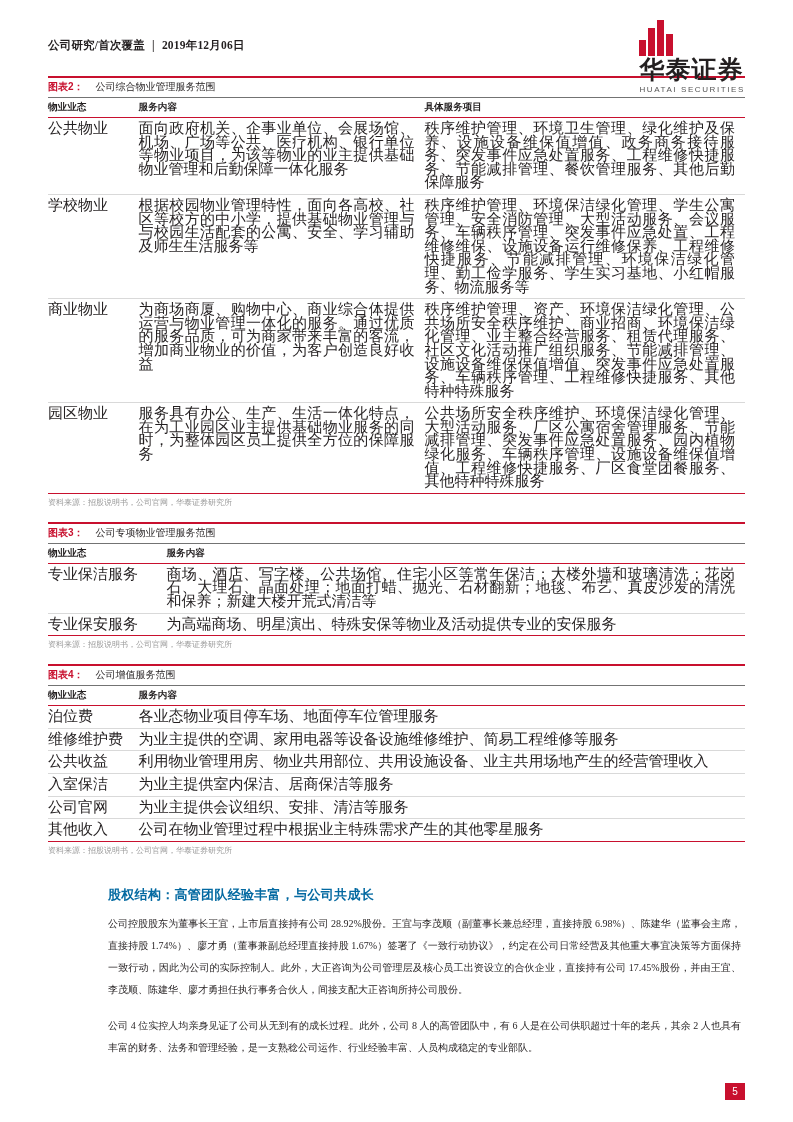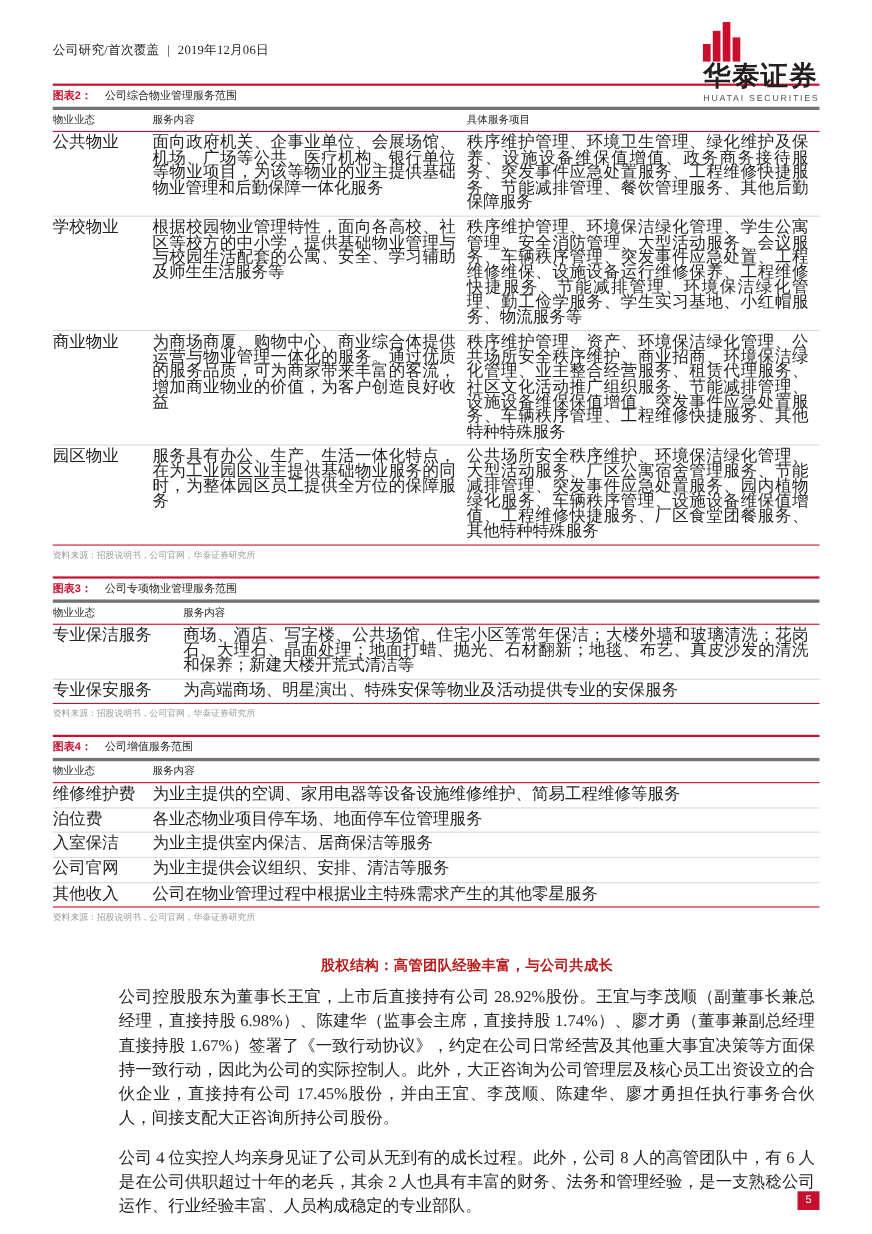--- a/index.html
+++ b/index.html
@@ -30,20 +30,21 @@
     padding-top: 30px;
     box-sizing: border-box;
   }
   .header-left {
     position: absolute;
     left: 0;
     top: 38px;
     font-size: 11.5px;
     color: #231f20;
     letter-spacing: 0.2px;
+    font-weight: bold;
   }
   .header-left .sep {
     display: inline-block;
     padding: 0 4px;
     color: #231f20;
   }
   .header-logo {
     position: absolute;
     right: 0;
     top: 20px;
@@ -82,21 +83,21 @@
     letter-spacing: 1.6px;
     margin-top: 3px;
   }
 
   
   .exhibit {
     margin-top: 14px;
   }
   .exh-title-row {
     border-top: 2.2px solid #c8102e;
-    border-bottom: 3px solid #737373;
+    border-bottom: 1px solid #737373;
     padding: 2px 0 3px 0;
     font-family: "Liberation Sans", sans-serif;
     font-size: 10px;
     color: #231f20;
     font-weight: bold;
     display: flex;
     align-items: baseline;
   }
   .exh-num {
     color: #c8102e;
@@ -109,21 +110,21 @@
     color: #231f20;
   }
   table.tbl {
     width: 100%;
     border-collapse: collapse;
     table-layout: fixed;
   }
   table.tbl th {
     font-family: "Liberation Sans", sans-serif;
     font-size: 9.6px;
-    font-weight: normal;
+    font-weight: bold;
     text-align: left;
     padding: 3px 6px 3px 0;
     border-bottom: 0.8px solid #c8102e;
     vertical-align: bottom;
     color: #231f20;
   }
   table.tbl td {
     font-size: 15px;
     line-height: 13.6px;
     padding: 4px 10px 4px 0;
@@ -157,27 +158,26 @@
   
   .section {
     margin-top: 30px;
     padding-left: 60px;
     padding-right: 4px;
   }
   .section-heading {
     font-family: "Liberation Sans", sans-serif;
     font-weight: bold;
     font-size: 13px;
-    color: #b91c1c;
+    color: #0369a1;
     margin-bottom: 9px;
     letter-spacing: 0.3px;
-    text-align: center;
   }
   .para {
-    font-size: 15px;
+    font-size: 10px;
     line-height: 22px;
     text-align: justify;
     color: #231f20;
     margin-bottom: 14px;
   }
   .para.bold {
     font-weight: normal;
   }
 
   
@@ -306,26 +306,30 @@
           <col class="b">
         </colgroup>
       <thead>
         <tr>
           <th>物业业态</th>
           <th>服务内容</th>
         </tr>
       </thead>
       <tbody>
         <tr class="row">
+          <td class="c0">泊位费</td>
+          <td>各业态物业项目停车场、地面停车位管理服务</td>
+        </tr>
+        <tr class="row">
           <td class="c0">维修维护费</td>
           <td>为业主提供的空调、家用电器等设备设施维修维护、简易工程维修等服务</td>
         </tr>
         <tr class="row">
-          <td class="c0">泊位费</td>
-          <td>各业态物业项目停车场、地面停车位管理服务</td>
+          <td class="c0">公共收益</td>
+          <td>利用物业管理用房、物业共用部位、共用设施设备、业主共用场地产生的经营管理收入</td>
         </tr>
         <tr class="row">
           <td class="c0">入室保洁</td>
           <td>为业主提供室内保洁、居商保洁等服务</td>
         </tr>
         <tr class="row">
           <td class="c0">公司官网</td>
           <td>为业主提供会议组织、安排、清洁等服务</td>
         </tr>
         <tr class="row">

